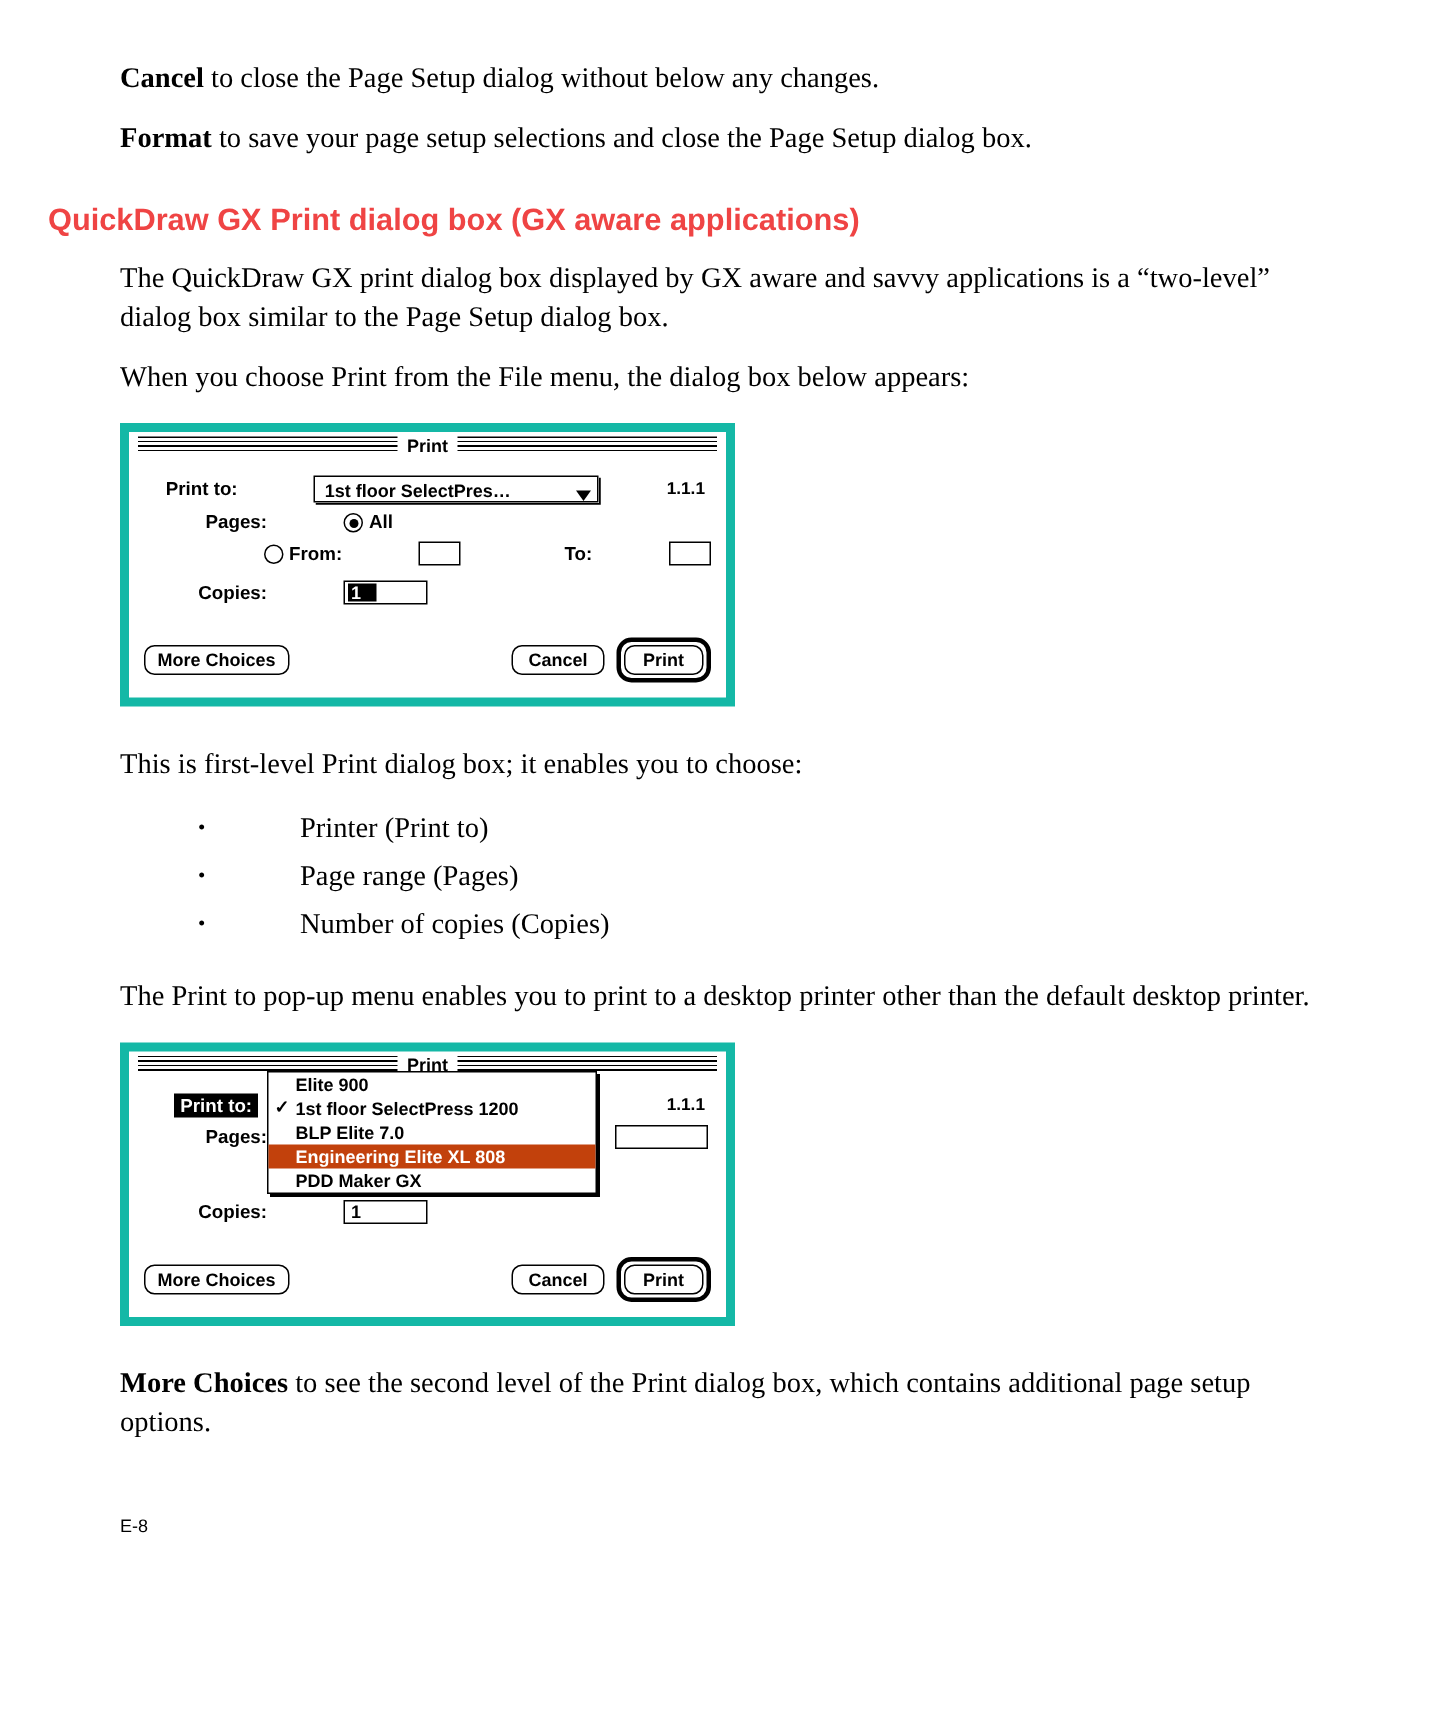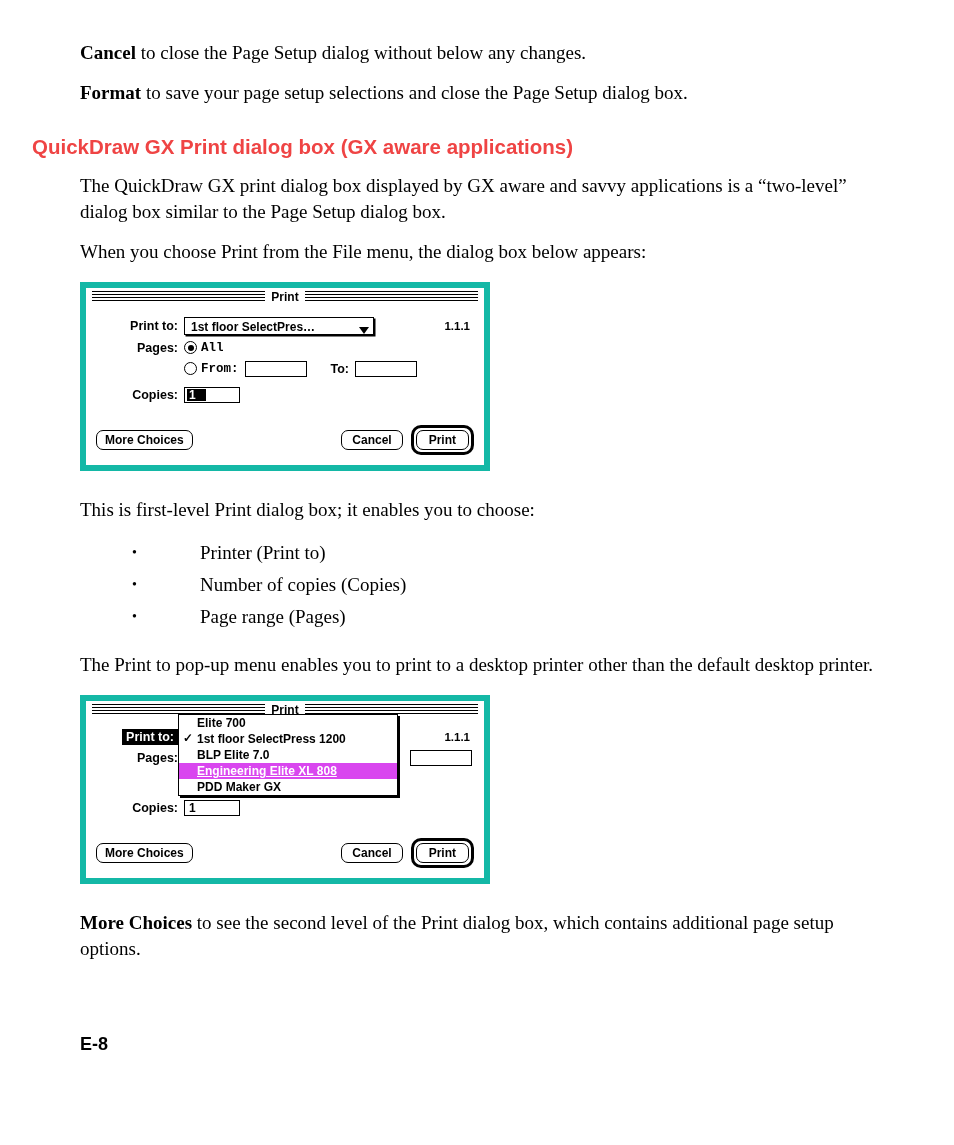--- a/index.html
+++ b/index.html
@@ -79,20 +79,21 @@
     font-size: 12px;
     font-weight: 700;
   }
   .dlg-body {
     padding: 12px 10px 10px 10px;
   }
   .row {
     display: flex;
     align-items: center;
     margin-bottom: 6px;
+    gap: 45px;
   }
   .lbl {
     width: 82px;
     text-align: right;
     padding-right: 6px;
     font-size: 12.5px;
   }
   .lbl-inverse {
     background: #000;
     color: #fff;
@@ -118,23 +119,22 @@
     border-top: 7px solid #000;
     margin-left: 6px;
   }
   .ver {
     margin-left: auto;
     padding-right: 4px;
     font-size: 11.5px;
   }
   .radio {
     display: inline-flex;
-    align-items: flex-start;
+    align-items: flex-end;
     margin-right: 6px;
-    font-family: Liberation Mono, monospace;
   }
   .radio-circle {
     width: 11px; height: 11px;
     border: 1.5px solid #000;
     border-radius: 50%;
     display: inline-flex;
     align-items: center;
     justify-content: center;
     margin-right: 4px;
   }
@@ -213,36 +213,35 @@
     position: relative;
     white-space: nowrap;
   }
   .menu-item.checked::before {
     content: "✓";
     position: absolute;
     left: 4px;
     top: 0;
   }
   .menu-item.hilite {
-    background: #d946ef;
+    background: #c2410c;
     color: #fff;
-    text-decoration: underline;
   }
   .cursor {
     position: absolute;
     width: 14px;
     height: 18px;
     pointer-events: none;
   }
   .cursor svg { display: block; }
   .page-num {
     font-family: "Myriad Pro", "Helvetica Neue", Arial, sans-serif;
-    font-weight: 700;
-    font-size: 18px;
-    margin-top: 72px;
+    font-weight: 400;
+    font-size: 12px;
+    margin-top: 48px;
   }
 </style>
 </head>
 <body>
 
 <div class="page">
 
   <p class="body">
     <span class="bold">Cancel</span><span> to close the Page Setup dialog without below any changes.</span>
   </p>
@@ -303,43 +302,43 @@
           </div>
         </div>
       </div>
     </div>
   </div>
 
   <p class="body">This is first-level Print dialog box; it enables you to choose:</p>
 
   <ul class="bullets">
     <li>Printer (Print to)</li>
+    <li>Page range (Pages)</li>
     <li>Number of copies (Copies)</li>
-    <li>Page range (Pages)</li>
   </ul>
 
   <p class="body">The Print to pop-up menu enables you to print to a desktop printer other than the default desktop printer.</p>
 
   <div class="dialog-wrap">
     <div class="dialog">
       <div class="titlebar">
         <div class="title-lines"></div>
         <div class="title-text">Print</div>
       </div>
       <div class="dlg-body" style="position:relative;">
         <div class="row">
           <div class="lbl">
             <span class="lbl-inverse">Print to:</span>
           </div>
           <div style="width:190px;"></div>
           <div class="ver">1.1.1</div>
         </div>
 
         <div class="menu" style="left:92px; top:-4px; width:218px;">
-          <div class="menu-item">Elite 700</div>
+          <div class="menu-item">Elite 900</div>
           <div class="menu-item checked">1st floor SelectPress 1200</div>
           <div class="menu-item">BLP Elite 7.0</div>
           <div class="menu-item hilite">Engineering Elite XL 808</div>
           <div class="menu-item">PDD Maker GX</div>
         </div>
 
         <div class="cursor" style="left:298px; top:52px;">
           <svg width="14" height="18" viewBox="0 0 14 18">
             <polygon points="0,0 0,14 3,11 6,17 8,16 5,10 10,10" fill="#000" stroke="#fff" stroke-width="1"></polygon>
           </svg>

